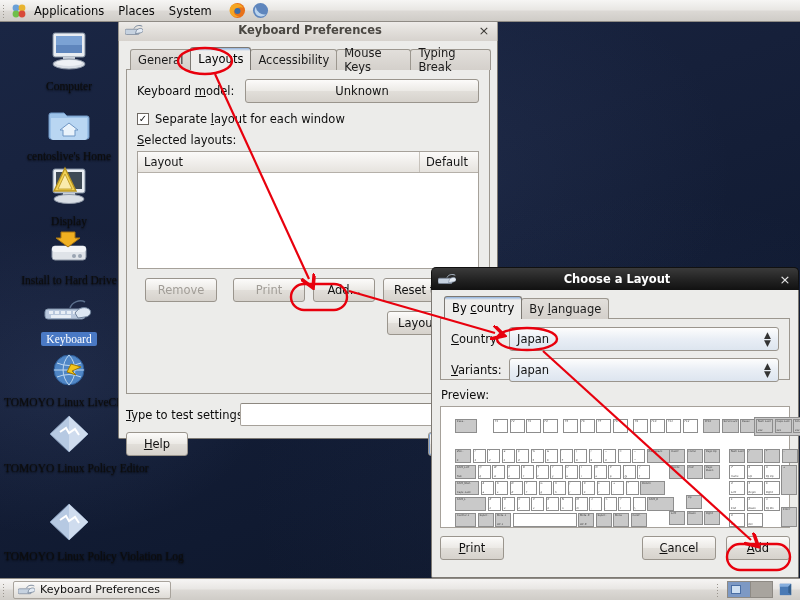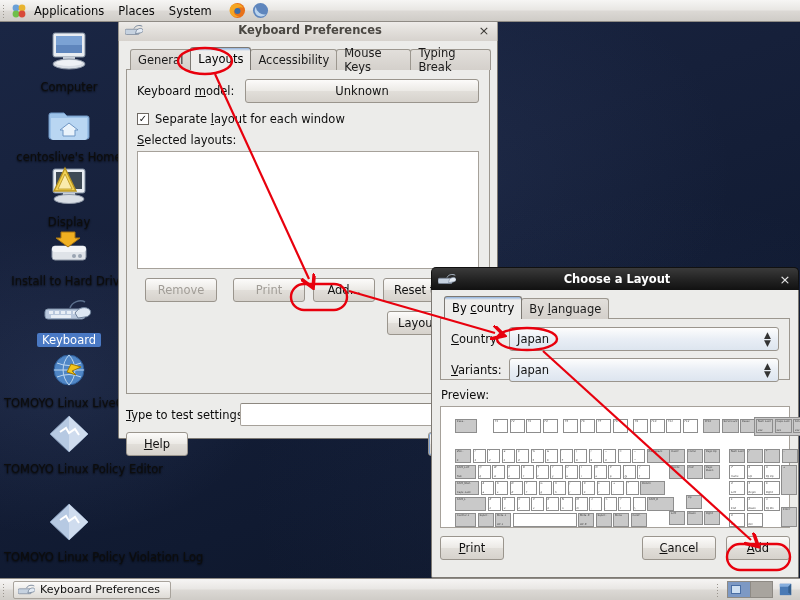--- a/index.html
+++ b/index.html
@@ -59,20 +59,21 @@
   #workspace-switcher { display: flex; height: 17px; width: 46px; border: 1px solid #8e8a84; }
   .ws { flex: 1; position: relative; }
   .ws.active { background: #7d99c4; }
   .ws.inactive { background: #a8a49e; border-left: 1px solid #8e8a84; }
 
   
   .dicon {
     position: absolute; width: 130px; text-align: center; left: 4px;
     color: #ffffff; font-size: 11px; line-height: 12.5px;
     text-shadow: 0 1px 2px rgba(0,0,0,0.85);
+    font-family: Liberation Serif, serif;
   }
   .dicon .glyph { display: block; margin: 0 auto 3px; }
   .dicon .lbl { display: block; }
   .dicon .lbl.sel {
     background: #4a79c4; border-radius: 2px; padding: 1px 5px;
     display: inline-block; text-shadow: none; color:#fff;
   }
 
   
   .window { position: absolute; }
@@ -339,20 +340,24 @@
           <div class="row" style="margin-bottom:7px">
             <label class="chk">
               <span class="chkbox">✓</span>
               <span class="lbl">Separate <span class="u">l</span>ayout for each window</span>
             </label>
           </div>
 
           <div class="lbl" style="margin-bottom:4px"><span class="u">S</span>elected layouts:</div>
 
           <div class="listview" style="height:118px">
+            <div class="lvhead">
+              <div class="c1">Layout</div>
+              <div class="c2">Default</div>
+            </div>
           </div>
 
           <div class="row" style="margin-top:9px; gap:8px;">
             <div class="btn disabled" style="width:72px">
               <span>Remove</span>
             </div>
             <div class="btn disabled" style="width:72px">
               <span>Print</span>
             </div>
             <div class="btn" id="add-button" style="width:62px">

